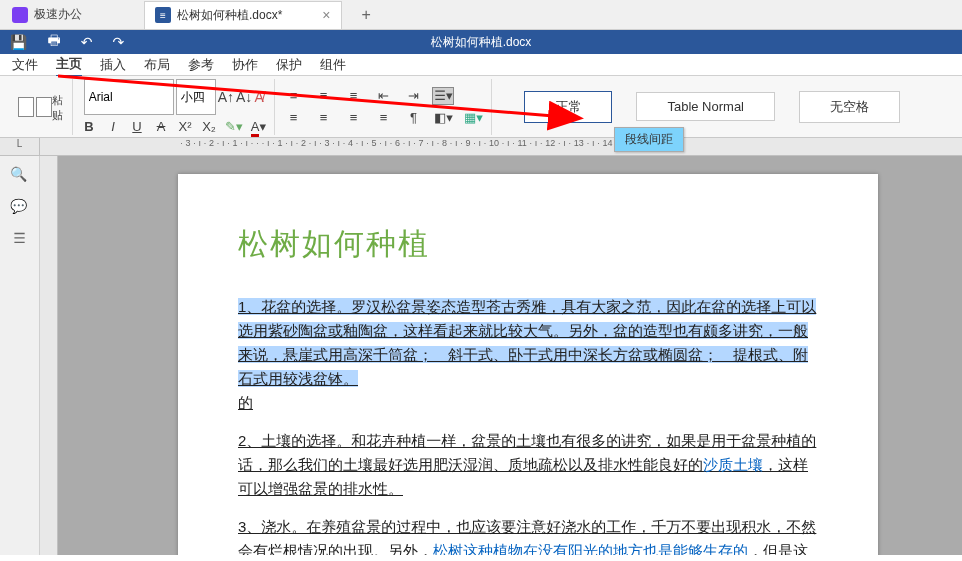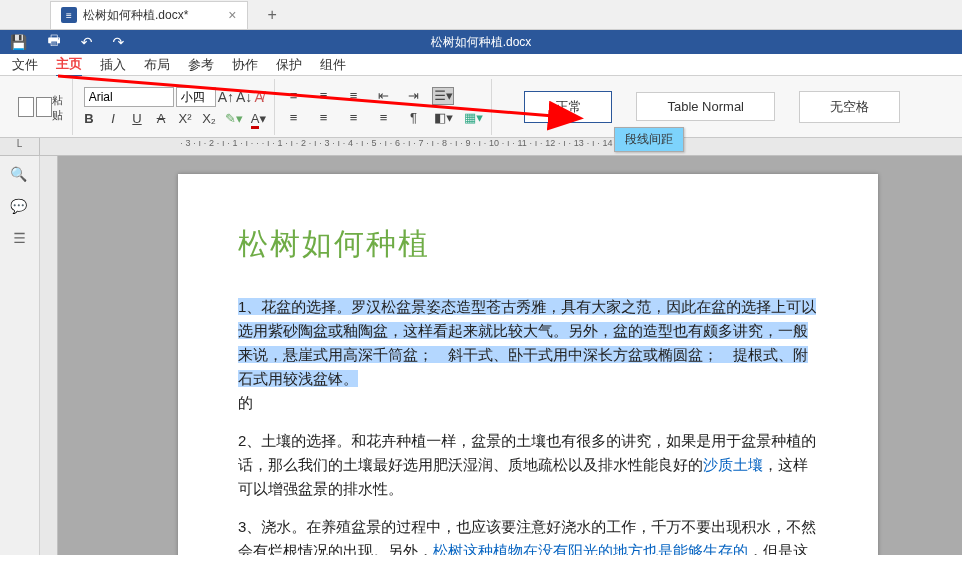--- a/index.html
+++ b/index.html
@@ -17,34 +17,34 @@
 
 
 .titlebar { height: 24px; background: #2b579a; color: #fff; display: flex; align-items: center; position: relative; }
 .titlebar-icons { display: flex; align-items: center; padding-left: 10px; gap: 20px; }
 .titlebar-icons span { font-size: 14px; color:#fff; }
 .title-text { position: absolute; left: 50%; transform: translateX(-50%); font-size: 12px; }
 
 
 .menubar { height: 22px; background: #fff; border-bottom: 1px solid #d0d0d0; display: flex; align-items: center; padding-left: 12px; gap: 18px; font-size: 13px; color: #333; }
 .menubar .menu-item { cursor: pointer; padding: 2px 0; }
-.menubar .menu-item.active { color: #ef4444; border-bottom: 2px solid #2b579a; font-weight: bold; }
+.menubar .menu-item.active { color: #404040; border-bottom: 2px solid #2b579a; font-weight: bold; }
 
 
 .ribbon { height: 62px; background: #f7f7f7; border-bottom: 1px solid #c8c8c8; display: flex; align-items: center; padding: 0 10px; position: relative; }
 .ribbon-group { display: flex; flex-direction: column; align-items: center; padding: 0 8px; border-right: 1px solid #d8d8d8; height: 56px; justify-content: center; }
 .ribbon-group.noborder { border-right: none; }
 .paste-group { display: flex; flex-direction: row; align-items: center; width: 46px; }
 .paste-icons { display: flex; gap: 2px; }
 .paste-icons span { width: 16px; height: 20px; border: 1px solid #888; background: #fff; display:inline-block; }
 .paste-label { font-size: 11px; color: #444; margin-top: 2px; }
 
 .font-row1 { display: flex; align-items: center; gap: 2px; margin-bottom: 4px; }
 .font-row2 { display: flex; align-items: center; gap: 8px; }
-.font-sel { border: 1px solid #aaa; height: 20px; font-size: 12px; padding: 0 4px; background:#fff; }
+.font-sel { border: 1px solid #aaa; height: 36px; font-size: 12px; padding: 0 4px; background:#fff; }
 .font-sel.name { width: 90px; }
 .font-sel.size { width: 40px; }
 .fs-btn { font-size: 14px; color: #444; cursor: pointer; }
 .fmt-btn { font-size: 13px; color: #444; cursor: pointer; min-width: 16px; text-align: center; }
 .b { font-weight: bold; } .i { font-style: italic; } .u { text-decoration: underline; } .s { text-decoration: line-through; }
 
 .para-row1, .para-row2 { display: flex; align-items: center; gap: 10px; }
 .para-btn { width: 20px; height: 16px; display: inline-flex; align-items:center; justify-content:center; font-size:13px; color:#444; cursor:pointer; }
 .para-btn.highlighted { background: #d0d0d0; outline: 1px solid #888; }
 .para-col { display:flex; flex-direction:column; gap:6px; }
@@ -58,34 +58,38 @@
 .hruler { flex: 1; height: 18px; background: #e8e8e8; border-bottom: 1px solid #c0c0c0; font-size: 9px; color: #666; padding-left: 140px; white-space: nowrap; overflow: hidden; letter-spacing: 0; }
 
 
 .doc-area { display: flex; height: calc(561px - 30px - 24px - 28px - 62px - 18px); }
 .leftbar { width: 40px; background: #f0f0f0; border-right: 1px solid #d0d0d0; display: flex; flex-direction: column; align-items: center; padding-top: 10px; gap: 16px; }
 .leftbar span { color: #666; font-size: 14px; cursor:pointer; }
 .vruler { width: 18px; background: #e8e8e8; border-right: 1px solid #c0c0c0; }
 .page-wrap { flex: 1; background: #ababab; overflow: hidden; padding: 18px 0 0 120px; }
 .page { width: 700px; background: #fff; min-height: 800px; padding: 50px 60px; box-shadow: 0 0 4px rgba(0,0,0,0.3); }
 .page h1 { font-size: 30px; color: #6fac46; font-weight: normal; margin-bottom: 30px; letter-spacing: 2px; }
-.page p { font-size: 15px; color: #222; line-height: 1.6; margin-bottom: 14px; }
+.page p { font-size: 15px; color: #222; line-height: 1.6; margin-bottom: 14px; text-decoration: underline; }
 .sel { background: #b4d7ff; }
 .link { color: #0563c1; }
 
 
 .arrow-svg { position: absolute; top: 72px; left: 58px; pointer-events: none; z-index: 50; }
 
 
 .tooltip { position: absolute; top: 127px; left: 614px; background: #7dd3fc; border: 1px solid #aaa; padding: 3px 10px; font-size: 12px; color: #333; z-index: 60; box-shadow: 1px 1px 2px rgba(0,0,0,0.2); }
 </style>
 </head>
 <body>
 
 <div class="tabbar">
+  <div class="app-tab">
+    <span class="logo logo-purple"></span>
+    <span>极速办公</span>
+  </div>
   <div class="doc-tab">
     <span class="doc-icon">≡</span>
     <span>松树如何种植.docx*</span>
     <span class="tab-close">×</span>
   </div>
   <span class="tab-add">+</span>
 </div>
 
 <div class="titlebar">
   <div class="titlebar-icons">

